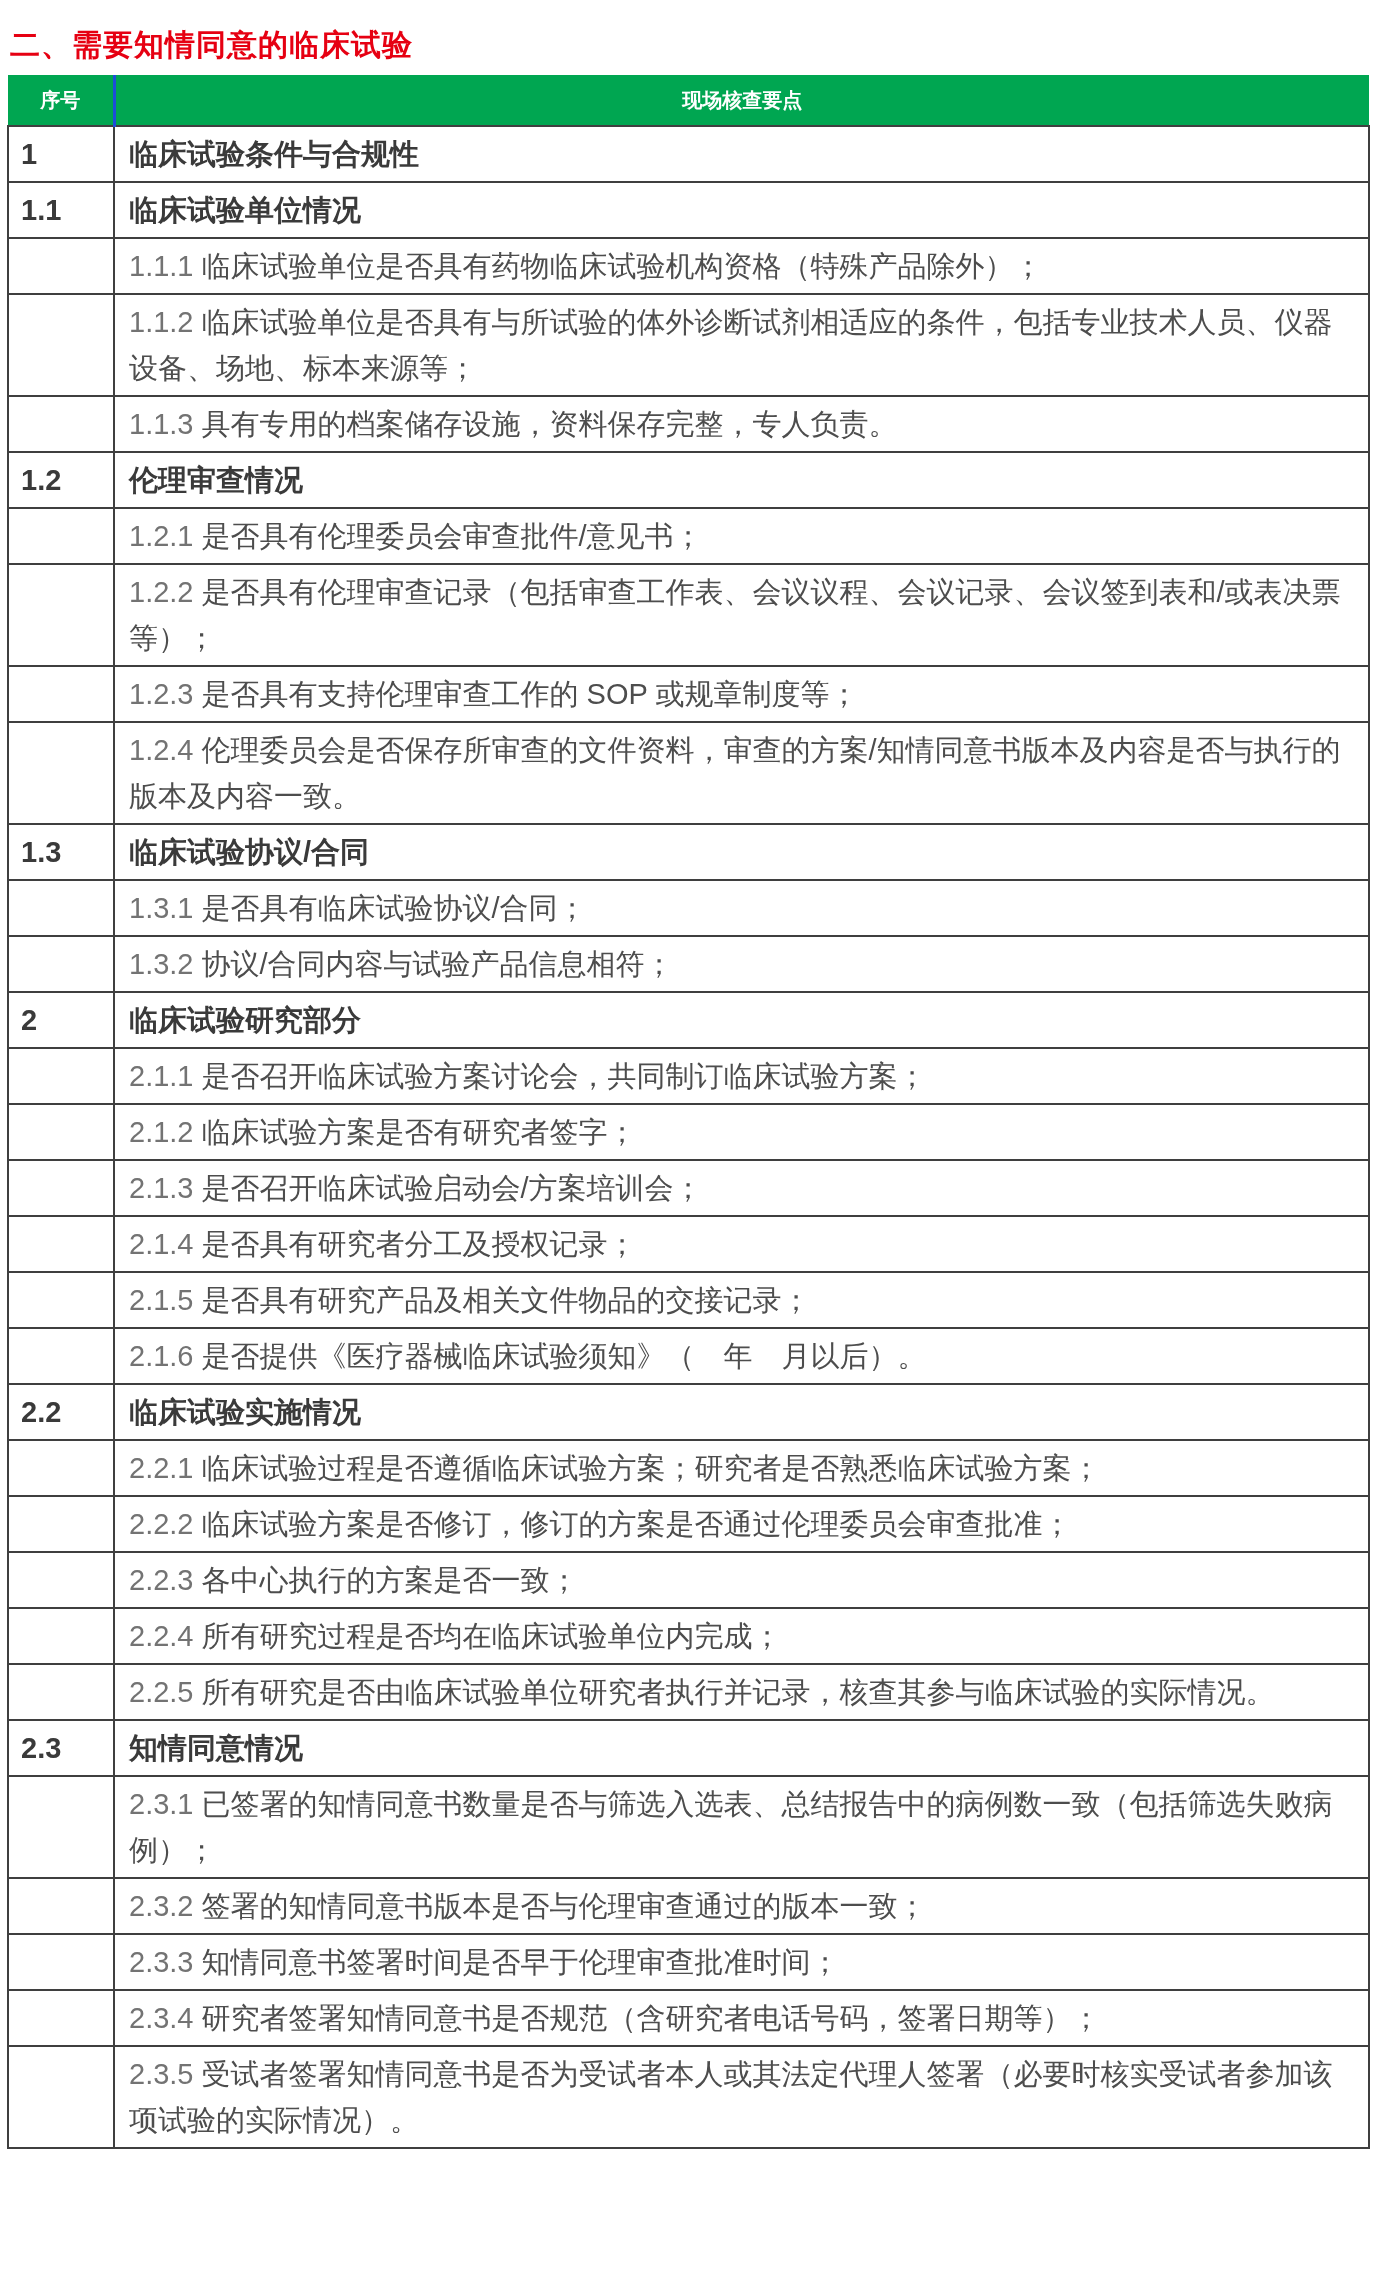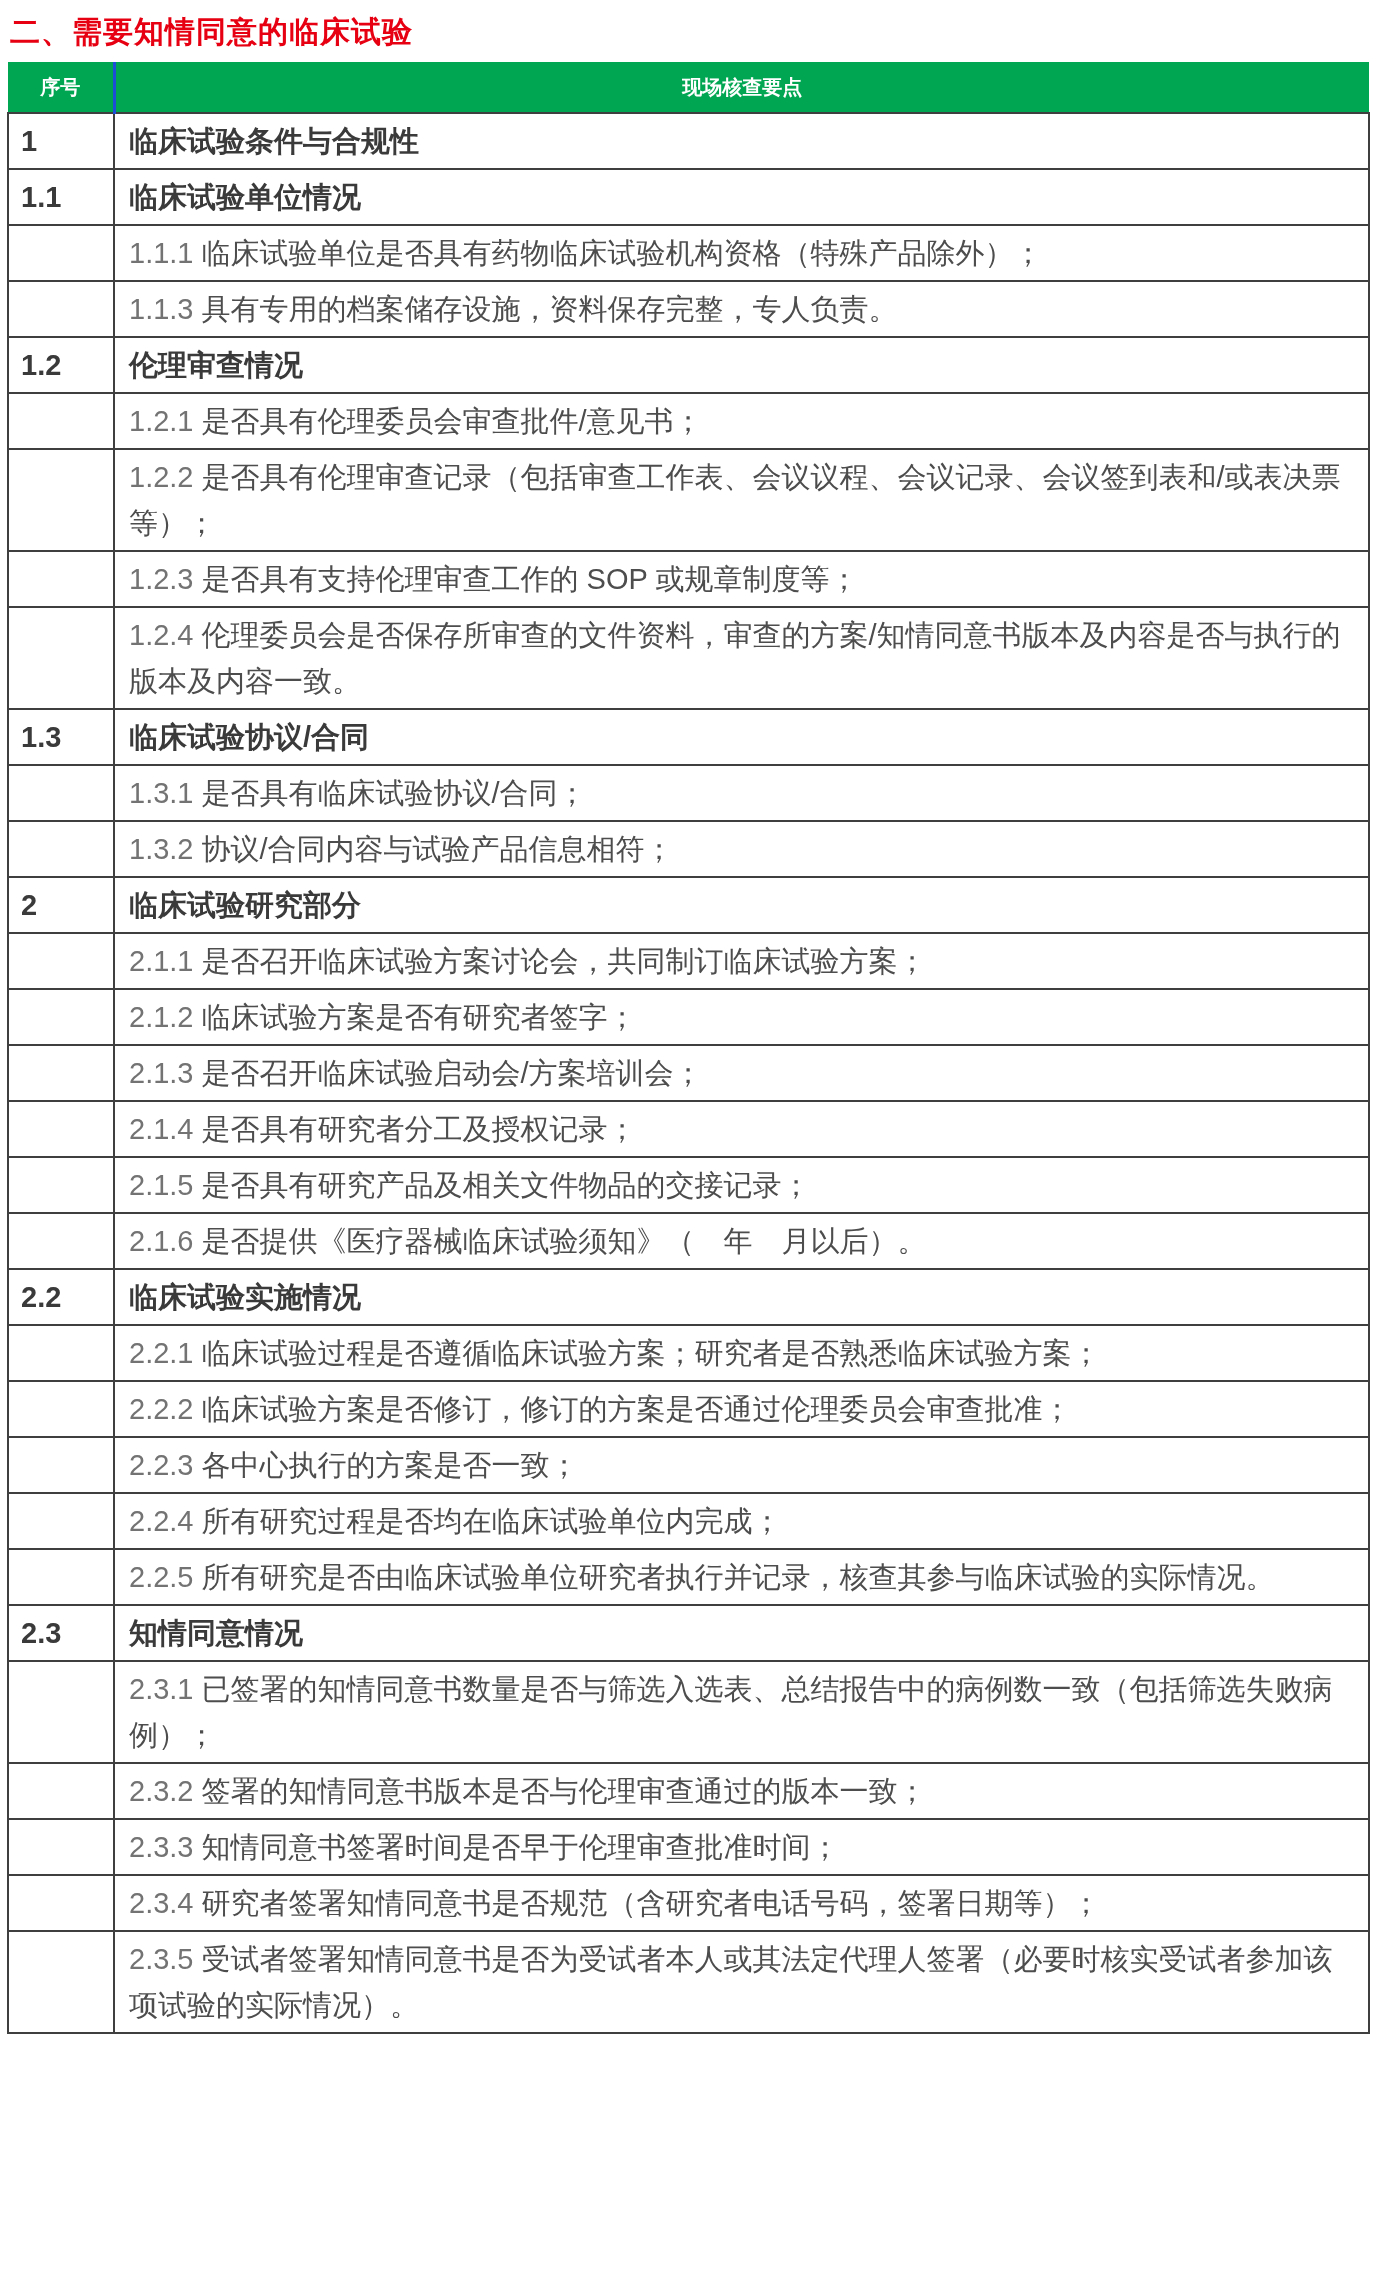--- a/index.html
+++ b/index.html
@@ -5,21 +5,21 @@
   html, body {
     margin: 0;
     padding: 0;
     background: #ffffff;
     font-family: "Liberation Sans", "DejaVu Sans", sans-serif;
   }
   body {
     width: 1377px;
   }
   .doc {
-    padding: 8px 7px 8px 7px;
+    padding: 21px 7px 8px 7px;
   }
   .doc-title {
     color: #e60012;
     font-size: 30px;
     font-weight: bold;
     margin: 4px 0 9px 3px;
     letter-spacing: 1px;
   }
   table.checklist {
     width: 100%;
@@ -89,20 +89,24 @@
         <tr class="section">
           <td class="col-no">1.1</td>
           <td class="col-text">临床试验单位情况</td>
         </tr>
         <tr>
           <td class="col-no"></td>
           <td class="col-text"><span class="num">1.1.1 </span>临床试验单位是否具有药物临床试验机构资格（特殊产品除外）；</td>
         </tr>
         <tr>
           <td class="col-no"></td>
+          <td class="col-text"><span class="num">1.1.2 </span>临床试验单位是否具有与所试验的体外诊断试剂相适应的条件，包括专业技术人员、仪器设备、场地、标本来源等；</td>
+        </tr>
+        <tr>
+          <td class="col-no"></td>
           <td class="col-text"><span class="num">1.1.3 </span>具有专用的档案储存设施，资料保存完整，专人负责。</td>
         </tr>
         <tr class="section">
           <td class="col-no">1.2</td>
           <td class="col-text">伦理审查情况</td>
         </tr>
         <tr>
           <td class="col-no"></td>
           <td class="col-text"><span class="num">1.2.1 </span>是否具有伦理委员会审查批件/意见书；</td>
         </tr>

